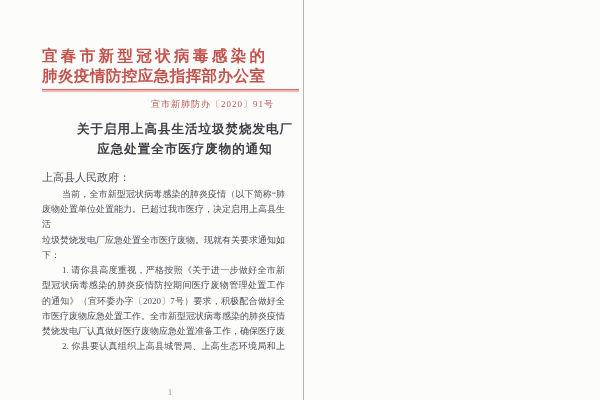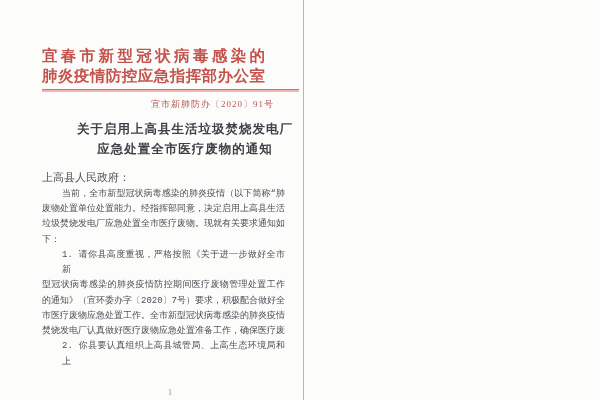--- a/index.html
+++ b/index.html
@@ -37,21 +37,21 @@
     text-align:center;color:var(--title-ink,#3f3f48);
     font-weight:bold;font-size:12.5px;line-height:19.5px;letter-spacing:1px;
   }
   .salutation{
     position:absolute;left:42px;top:159px;
     color:var(--body-ink,#4e4e57);font-size:11px;
   }
   
   .body-block{
     position:absolute;color:var(--body-ink,#4e4e57);
-    font-size:9px;line-height:15.24px;font-family:Liberation Mono, monospace;
+    font-size:9px;line-height:15.24px;
   }
   .body-block.left-body{left:42px;top:176px;width:243px;}
   .line{white-space:nowrap;}
   .line.fill{white-space:normal;text-align:justify;text-align-last:justify;}
   .line.indent{padding-left:20px;}
   .page-num{
     position:absolute;font-size:8px;color:#8f8f93;
     font-family:"Liberation Serif","DejaVu Serif",serif;
   }
   .page-num.p1{left:168px;top:377px;}
@@ -66,21 +66,21 @@
   </div>
   <div class="red-rule"></div>
   <div class="doc-number">宜市新肺防办〔2020〕91号</div>
   <div class="doc-title">
     <div>关于启用上高县生活垃圾焚烧发电厂</div>
     <div>应急处置全市医疗废物的通知</div>
   </div>
   <div class="salutation">上高县人民政府：</div>
   <div class="body-block left-body" id="left-body">
       <div class="line indent fill">当前，全市新型冠状病毒感染的肺炎疫情（以下简称“肺</div>
-      <div class="line fill">废物处置单位处置能力。经指挥部同意，决定启用上高县生活</div>
+      <div class="line fill">废物处置单位处置能力。已超过我市医疗，决定启用上高县生活</div>
       <div class="line fill">垃圾焚烧发电厂应急处置全市医疗废物。现就有关要求通知如</div>
       <div class="line">下：</div>
       <div class="line indent fill">1. 请你县高度重视，严格按照《关于进一步做好全市新</div>
       <div class="line fill">型冠状病毒感染的肺炎疫情防控期间医疗废物管理处置工作</div>
       <div class="line fill">的通知》（宜环委办字〔2020〕7号）要求，积极配合做好全</div>
       <div class="line fill">市医疗废物应急处置工作。全市新型冠状病毒感染的肺炎疫情</div>
       <div class="line fill">焚烧发电厂认真做好医疗废物应急处置准备工作，确保医疗废</div>
       <div class="line indent fill">2. 你县要认真组织上高县城管局、上高生态环境局和上</div>
     </div>
   <div class="page-num p1">1</div>

